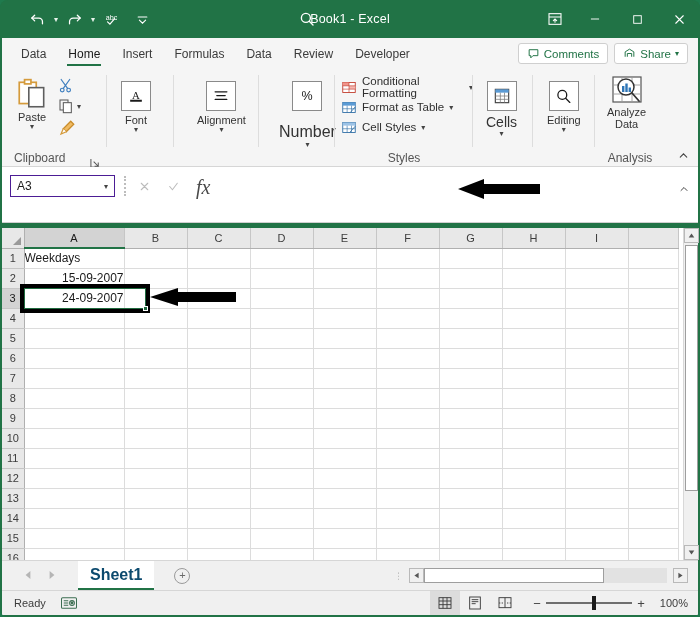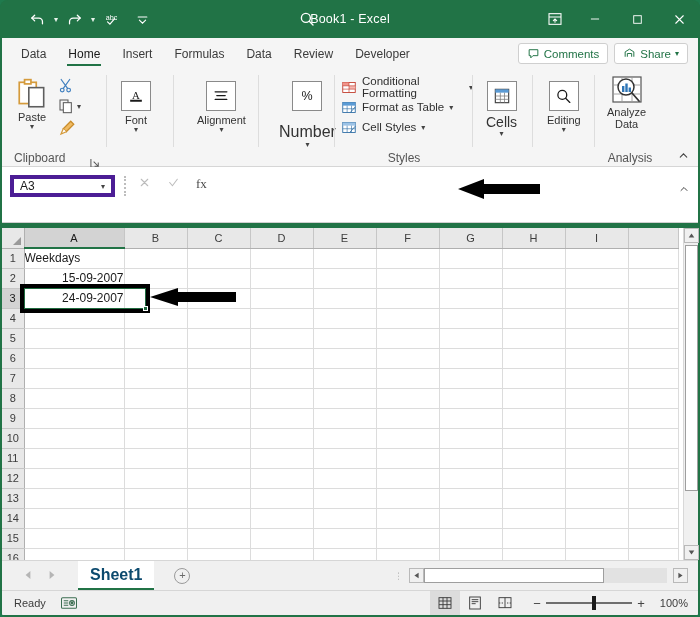--- a/index.html
+++ b/index.html
@@ -136,35 +136,35 @@
   }
 
   
   .fbar {
     position: absolute; left: 2px; top: 167px; width: 696px; height: 56px;
     background: #ffffff;
     border-bottom: 1px solid #d0d0d0;
   }
   .namebox {
     position: absolute; left: 8px; top: 8px; width: 105px; height: 22px;
-    border: 4px solid #4c1d95; background: #ffffff;
+    border: 1px solid #4c1d95; background: #ffffff;
     display: flex; align-items: center; padding: 0 6px;
     font-size: 12px; color: #1a1a1a;
   }
   .namebox .nb-caret { margin-left: auto; font-size: 8px; color: #444; }
   .fb-sep {
     position: absolute; left: 122px; top: 9px; height: 20px; width: 1px;
     border-left: 2px dotted #bdbdbd;
   }
   .fb-btns {
     position: absolute; left: 136px; top: 9px;
     display: flex; align-items: center; gap: 16px;
     color: #b9b9b9; font-size: 14px;
   }
-  .fb-fx { color: #4a4a4a; font-family: "Liberation Serif", serif; font-size: 13px; text-align: center; }
+  .fb-fx { color: #4a4a4a; font-style: italic; font-family: "Liberation Serif", serif; font-size: 20px; text-align: center; }
   .fbox {
     position: absolute; left: 255px; top: 174px;
     height: 27px; min-width: 192px;
     border: 4px solid #000000; background: #ffffff;
     display: flex; align-items: center; padding: 0 6px;
     font-size: 12px; color: #222222;
     z-index: 6;
   }
   .fb-expand {
     position: absolute; right: 8px; top: 16px;

